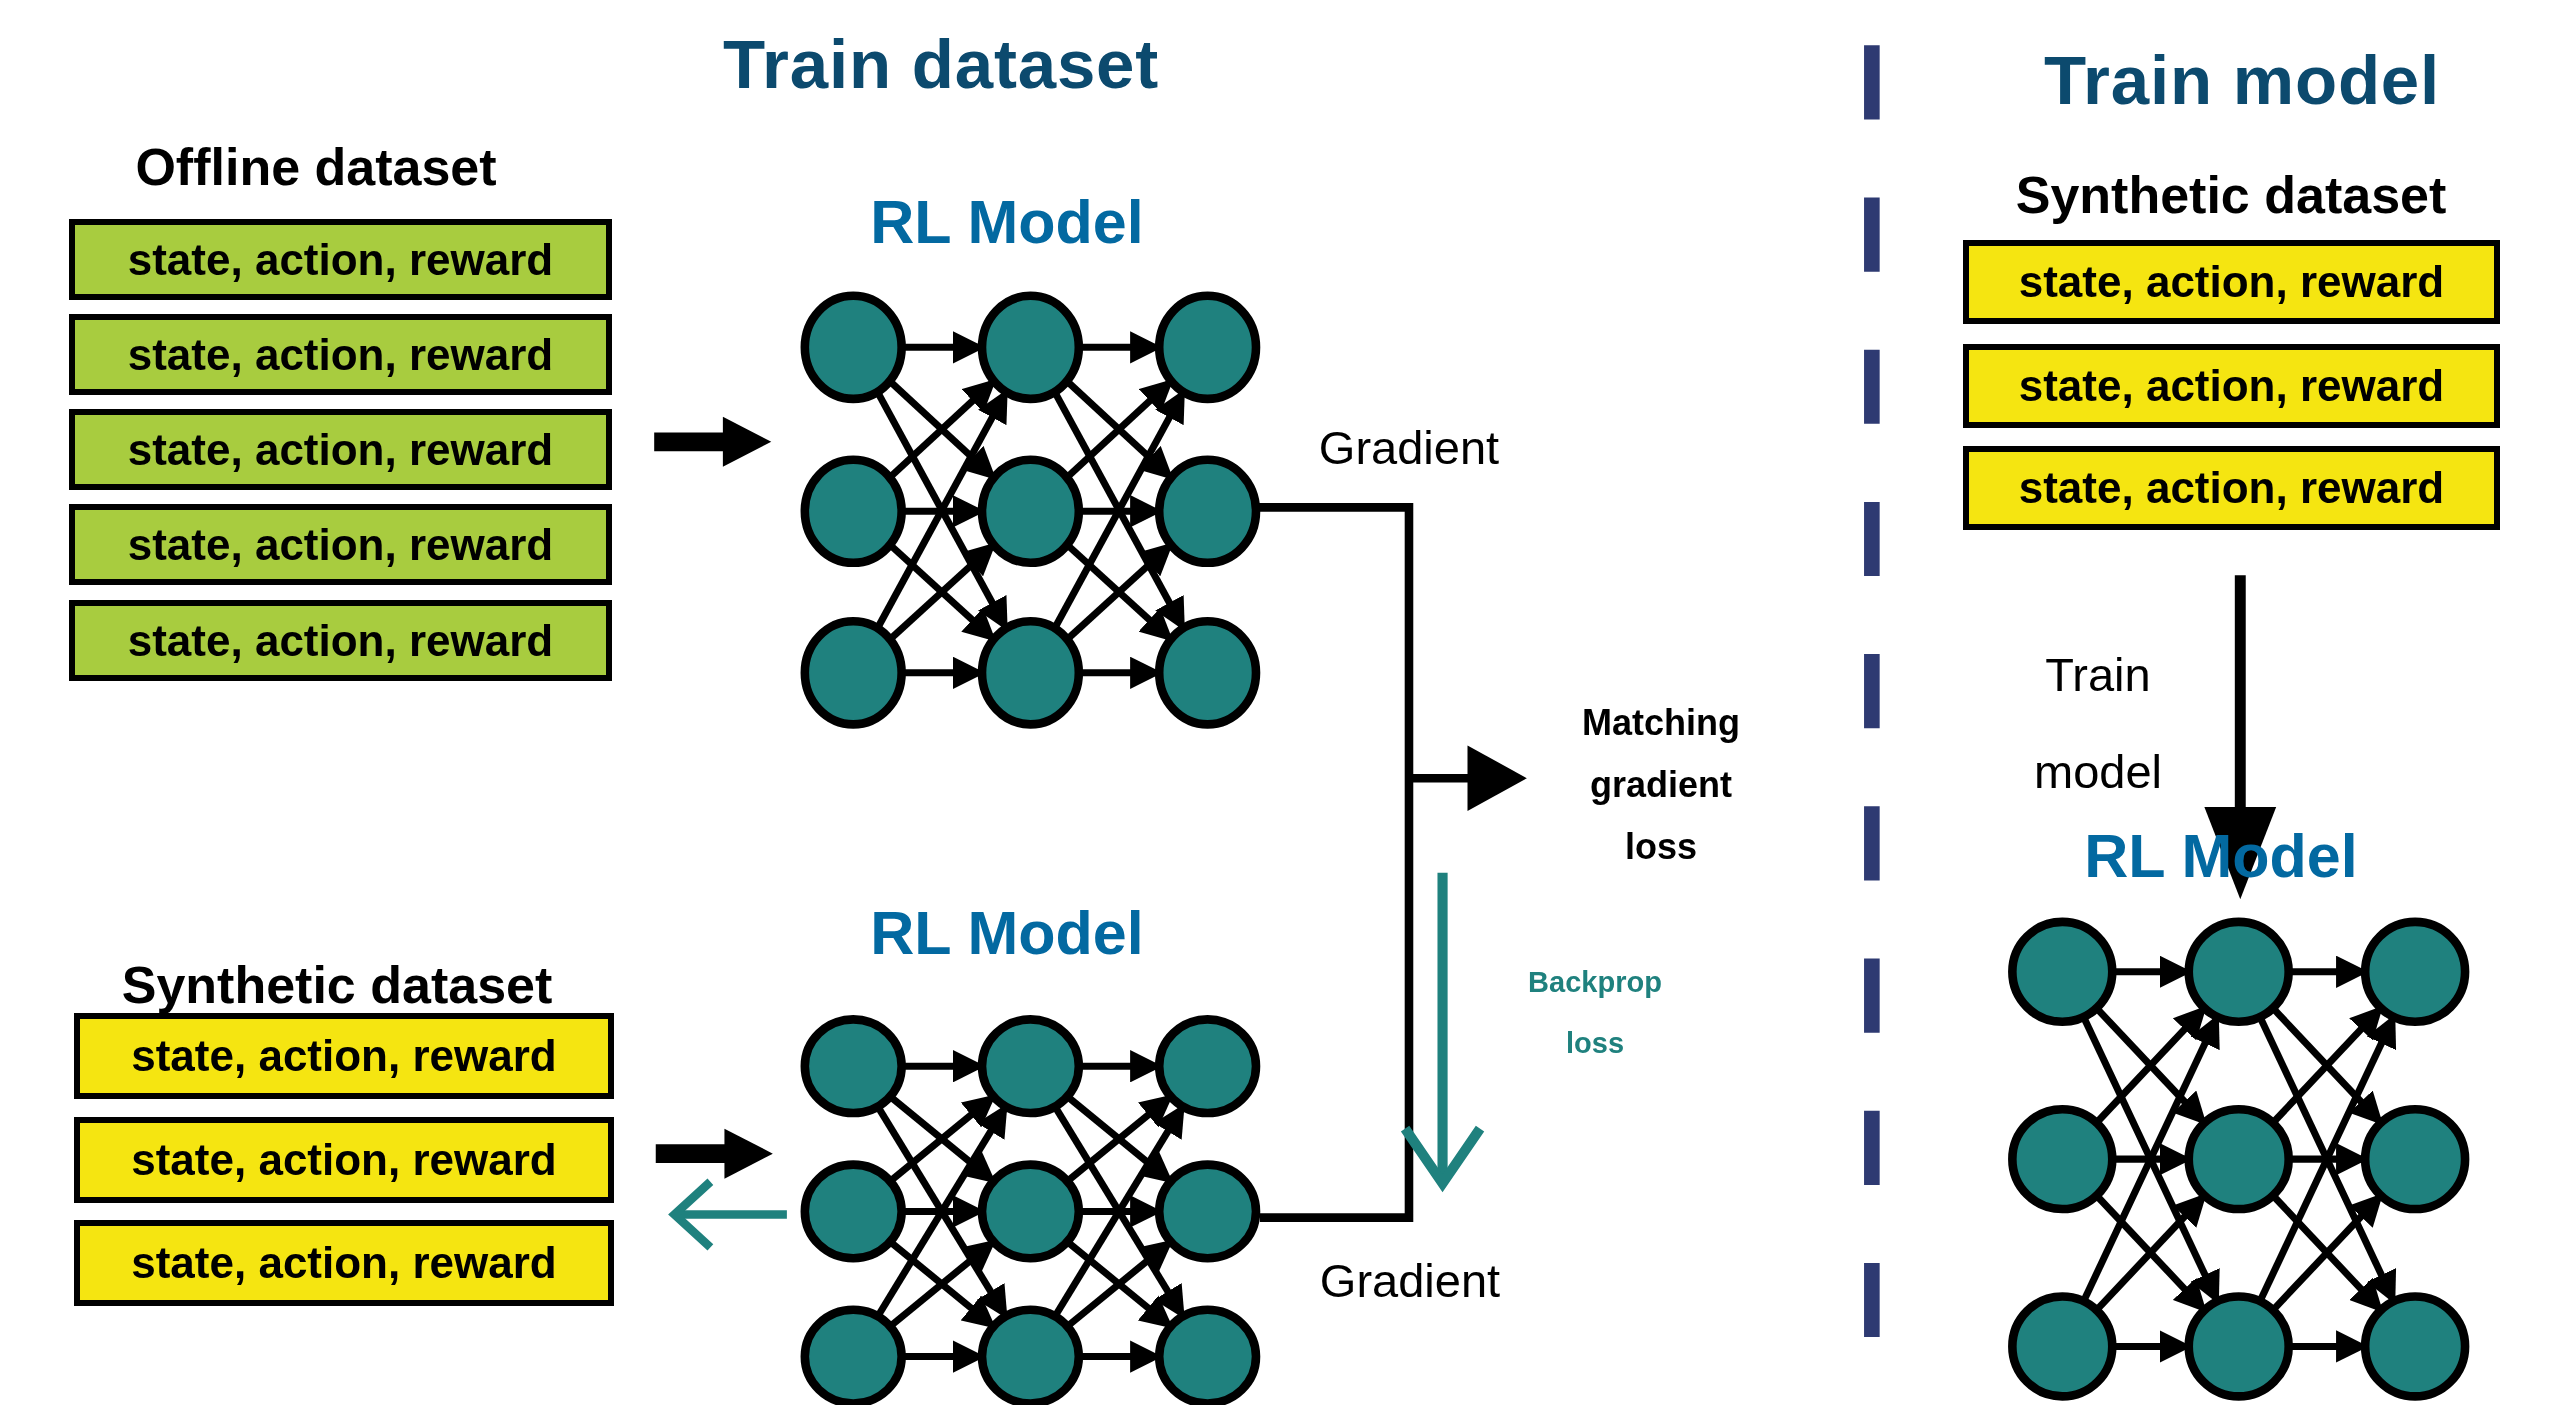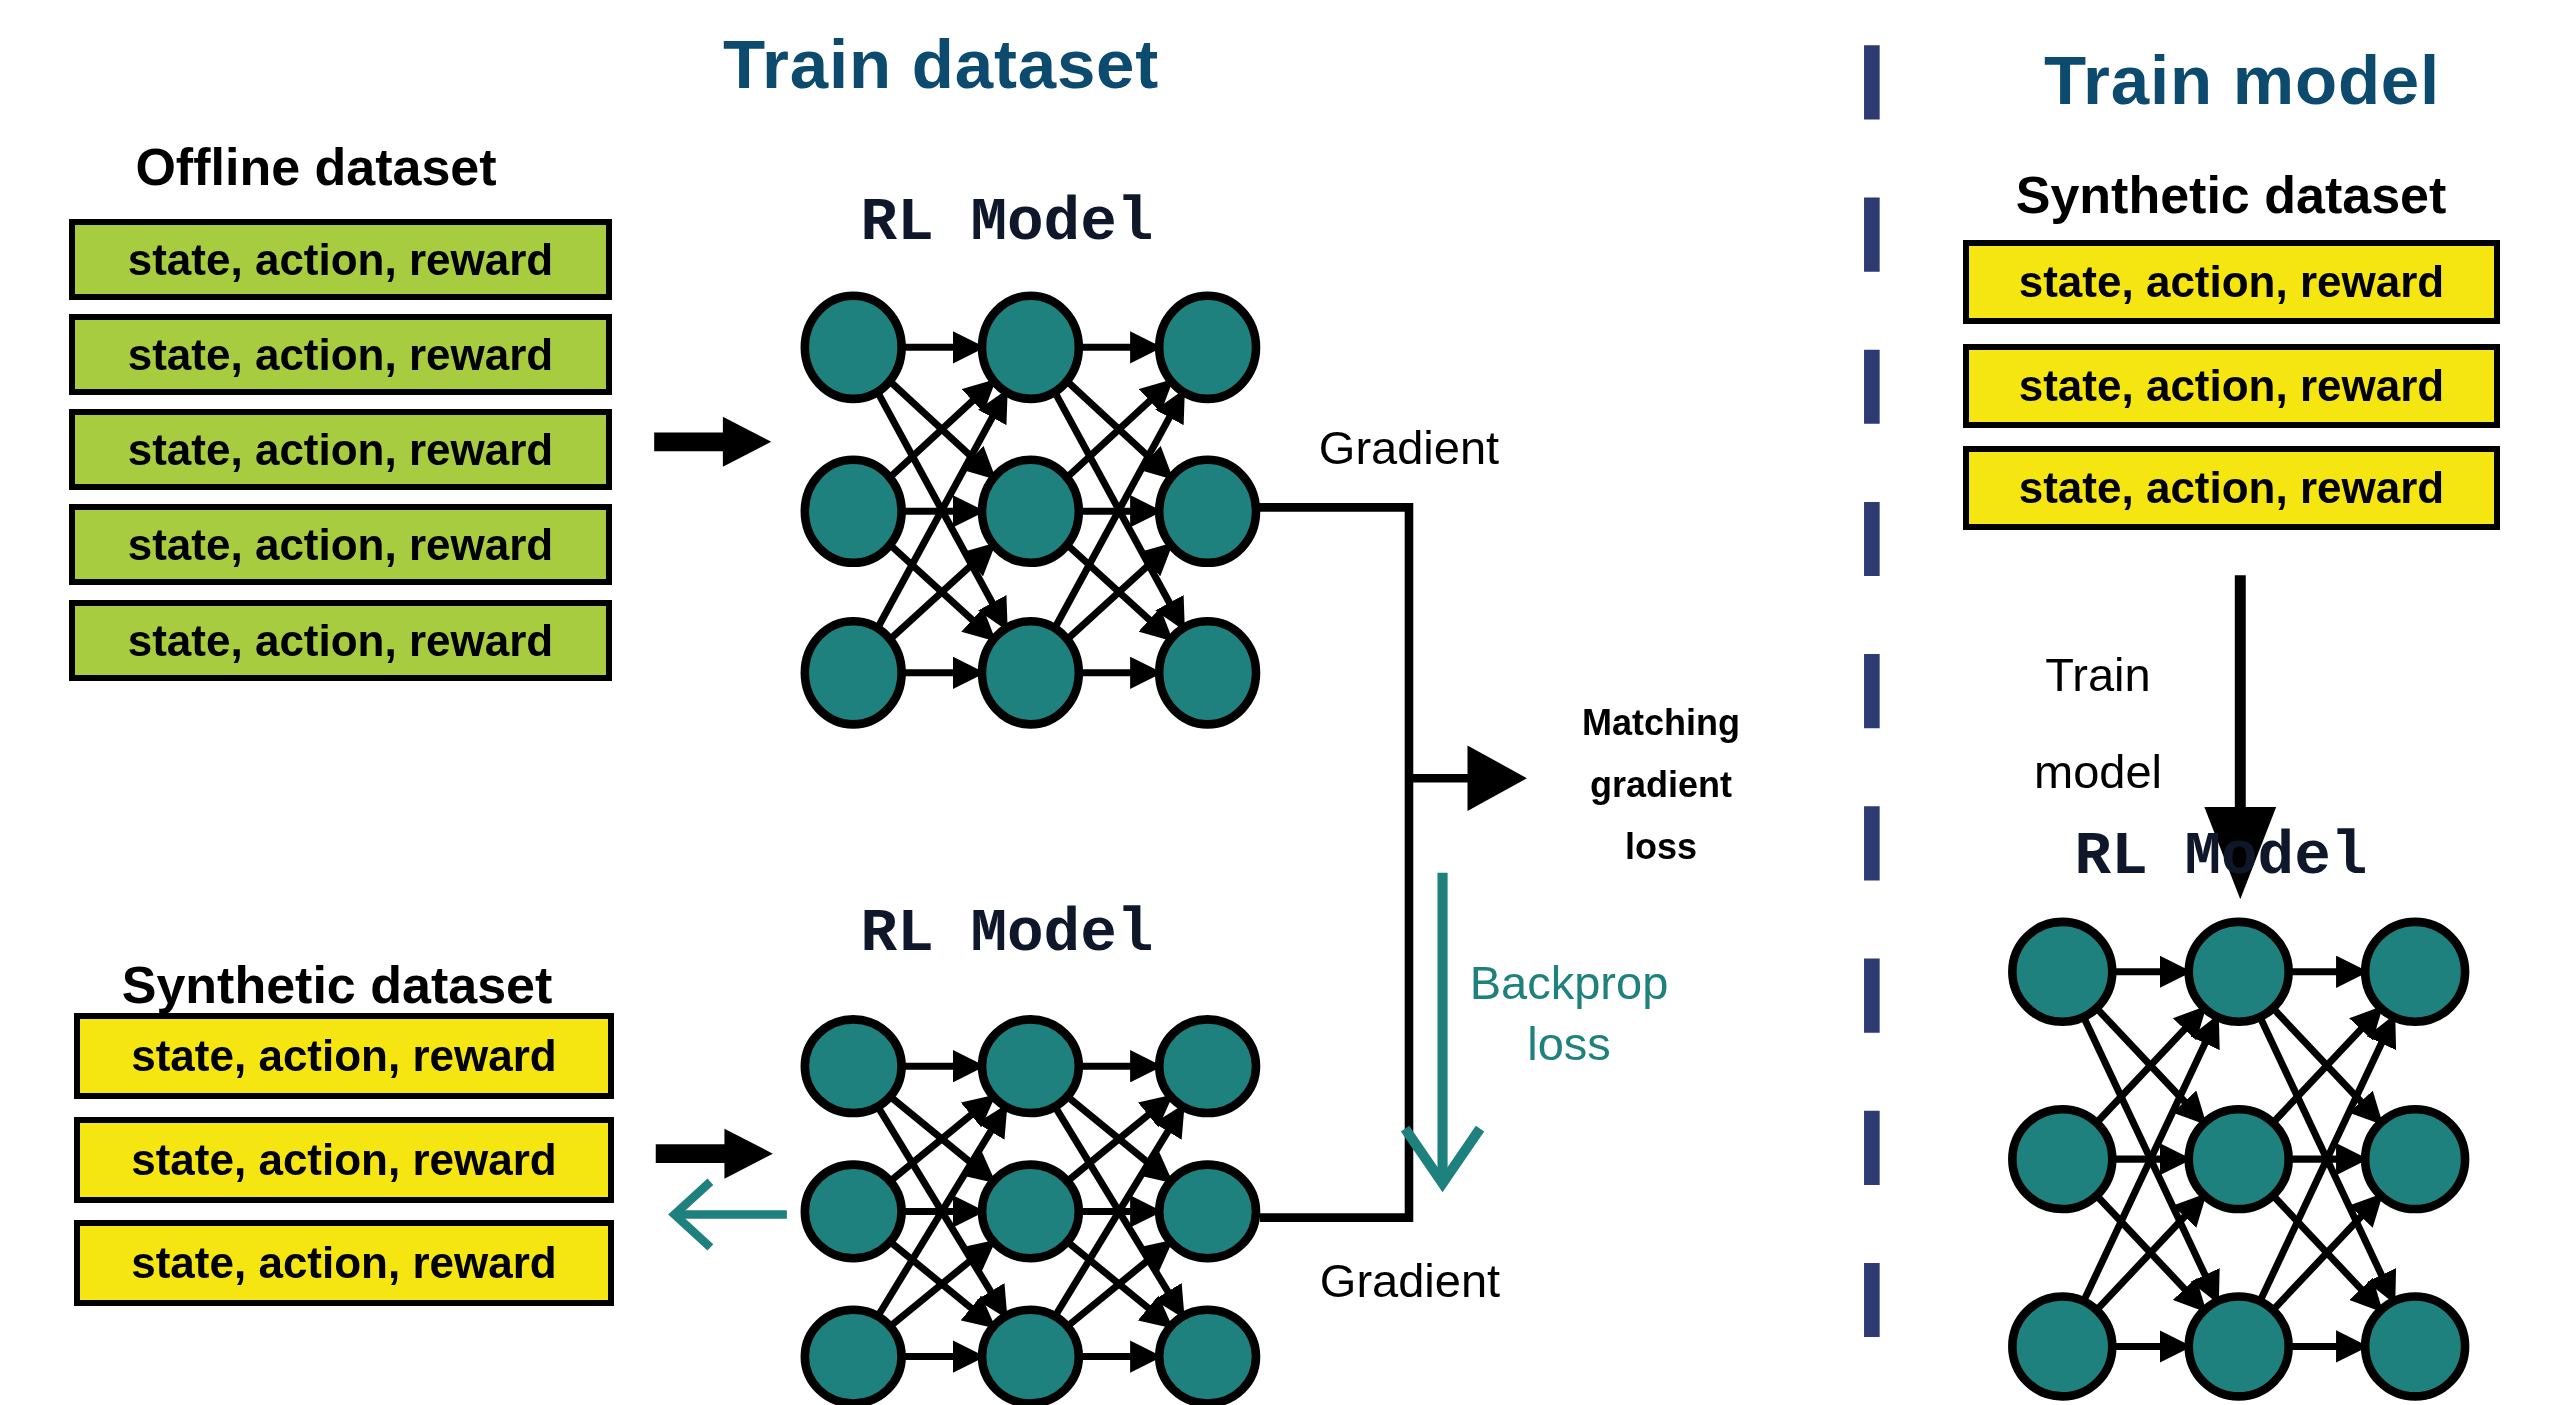--- a/index.html
+++ b/index.html
@@ -2,30 +2,30 @@
 <html style="font-size:12.5px"><head>
 <meta charset="utf-8">
 <style>
   html,body{margin:0;padding:0;background:#ffffff;}
   body{width:2576px;height:1405px;position:relative;overflow:hidden;
        font-family:"Liberation Sans", sans-serif;color:#000;}
   .abs{position:absolute;}
   .ctr{transform:translate(-50%,-50%);text-align:center;white-space:nowrap;}
   .hdr{font-size:69px;font-weight:700;color:#0c4a6e;letter-spacing:0.8px;}
   .sec{font-size:52px;font-weight:700;color:#000;}
-  .rl{font-size:61px;font-weight:700;color:#0f172a;font-family:Liberation Mono, monospace;}
+  .rl{font-size:61px;font-weight:700;color:#0369a1;}
   .plain{font-size:47px;font-weight:400;color:#000;}
   .databox{box-sizing:border-box;border:6.2px solid #000;display:flex;
            align-items:center;justify-content:center;font-size:44px;
            font-weight:700;color:#000;white-space:nowrap;}
   .green{background:#a8cc3f;}
   .yellow{background:#f5e511;}
   .teal-text{color:#1f817e;}
   .mloss{font-size:36px;font-weight:700;line-height:62px;}
-  .bloss{font-size:47px;font-weight:400;line-height:61px;}
+  .bloss{font-size:29px;font-weight:700;line-height:61px;margin-left:26px;}
   .tnote{font-size:47px;font-weight:400;line-height:97px;text-align:center;}
   svg{position:absolute;left:0;top:0;}
 </style>
 </head>
 <body>
 
 <svg id="diagram-svg" width="2576" height="1405" viewBox="0 0 3300 1800">
   <defs>
     <marker id="ah" viewBox="0 0 10 10" refX="9" refY="5" markerWidth="4.6" markerHeight="4.6" orient="auto">
       <path d="M0,0 L10,5 L0,10 z" fill="#000"></path>

